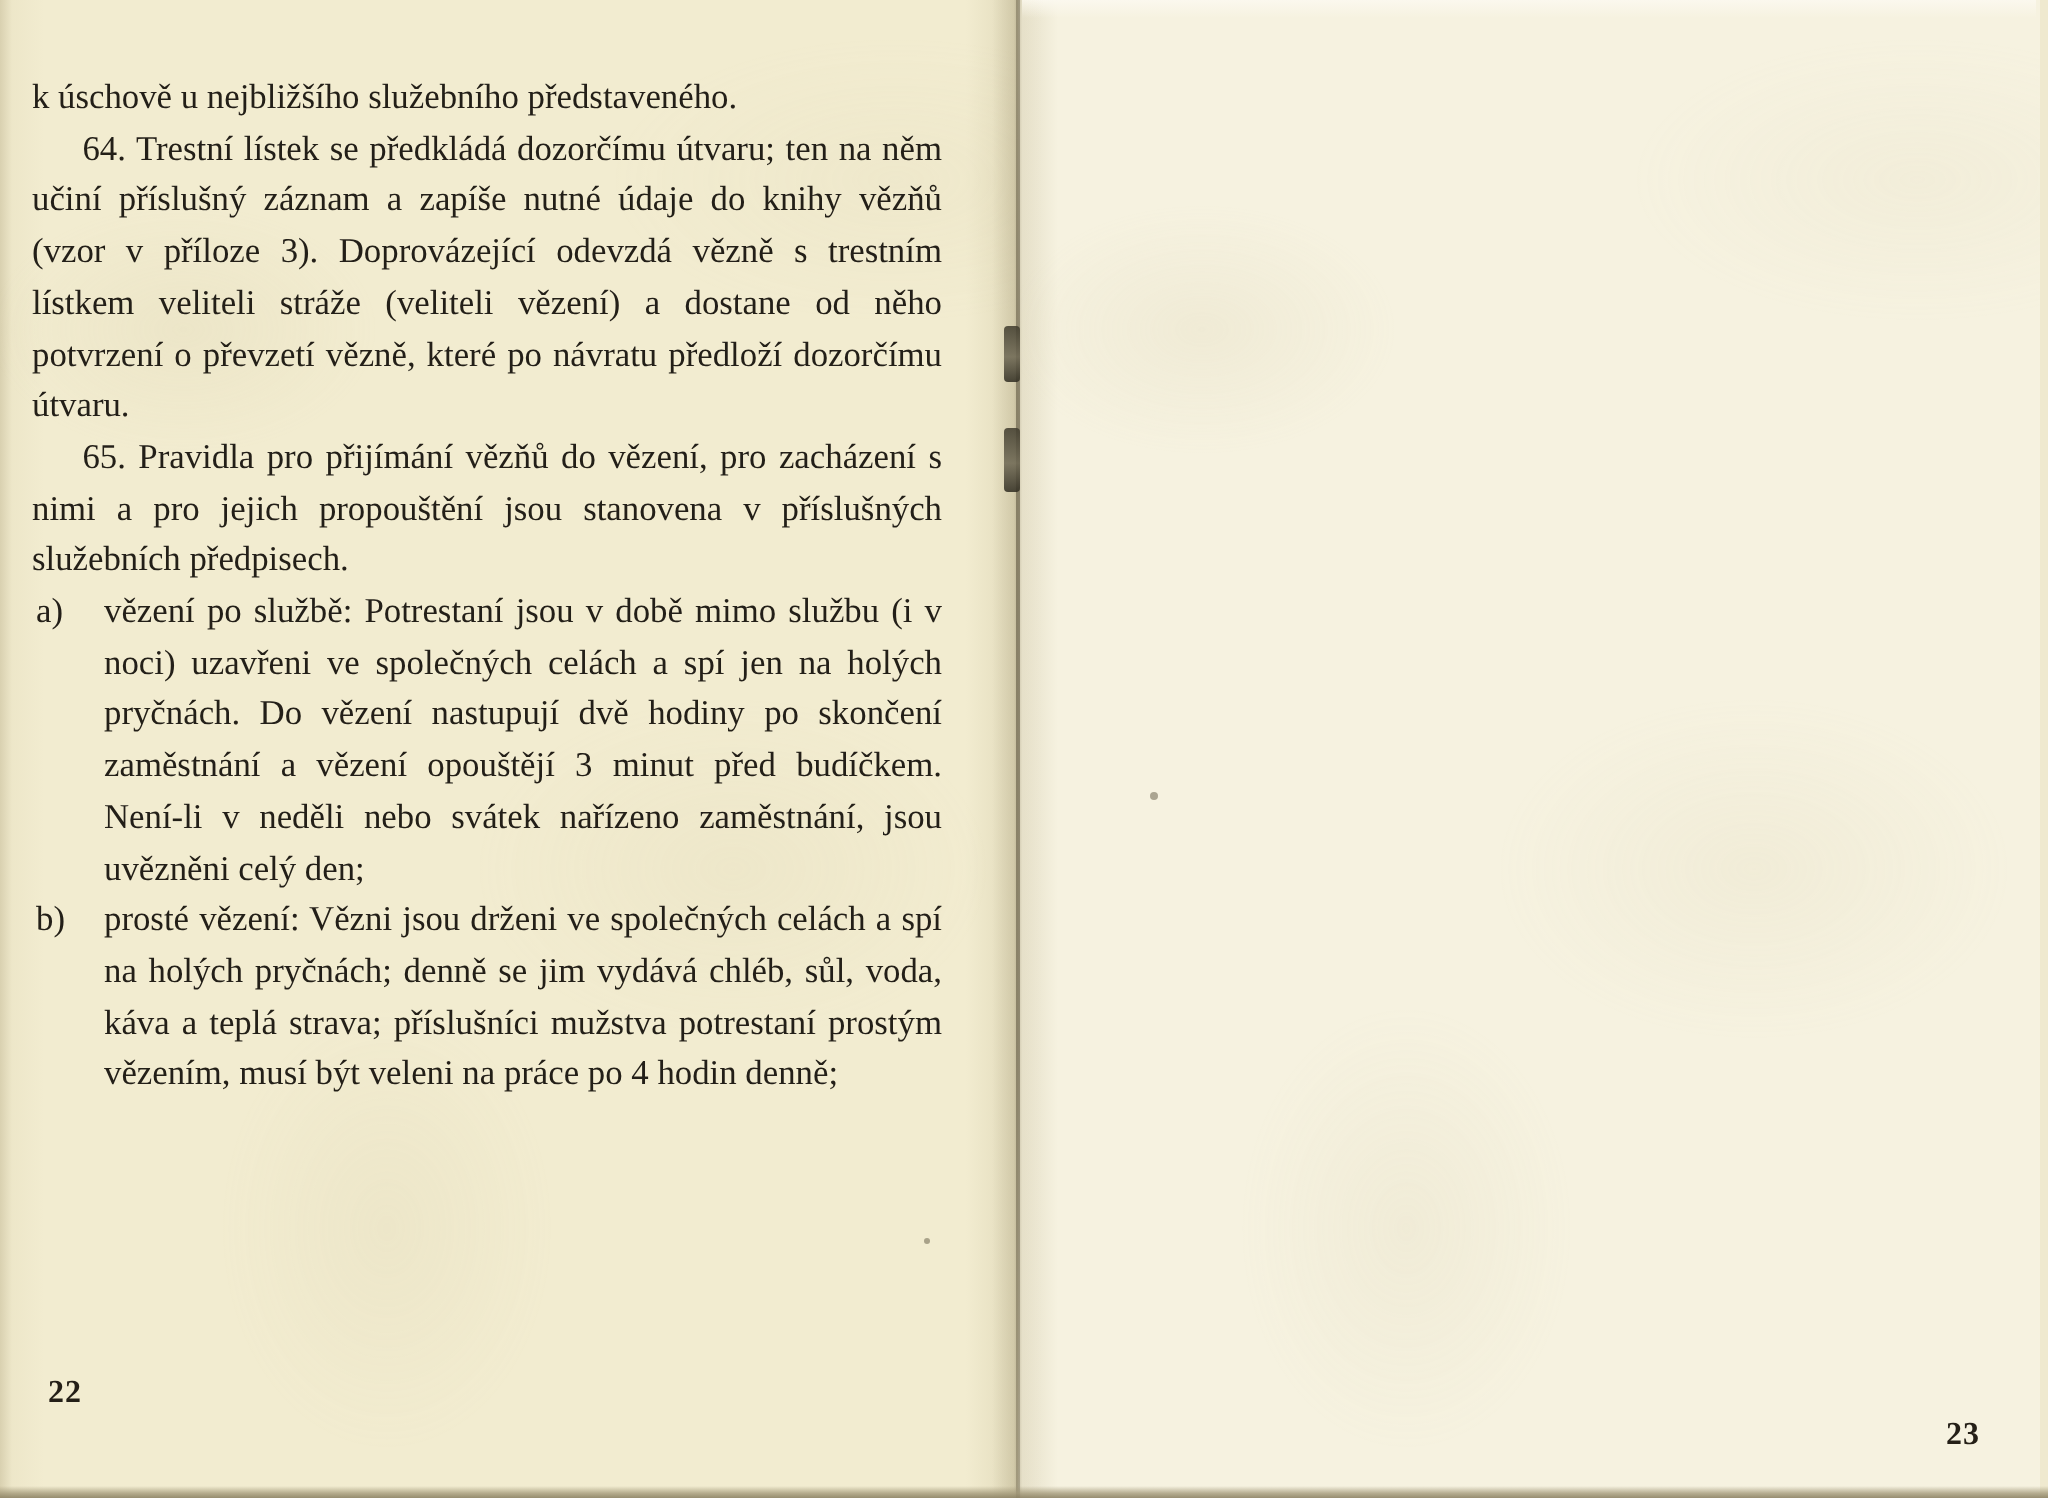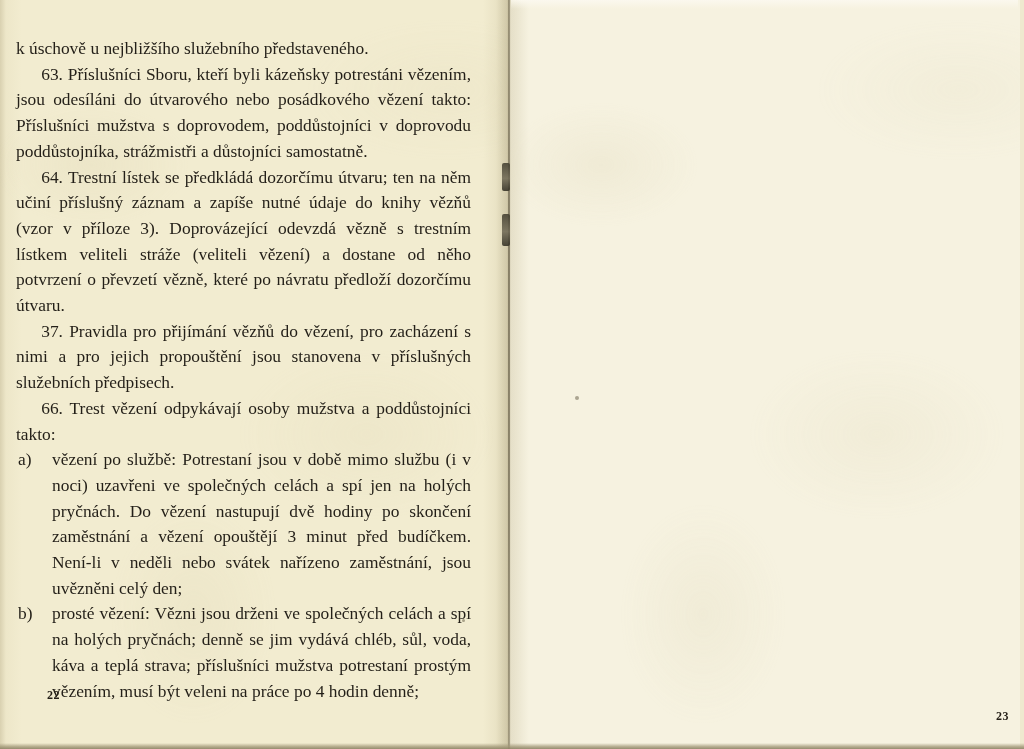--- a/index.html
+++ b/index.html
@@ -160,25 +160,24 @@
   }
   .item-body {
     flex: 1 1 auto;
     text-align: justify;
     text-justify: inter-word;
   }
 
   
   .folio {
     position: absolute;
-    font-size: 12px;
+    font-size: 16px;
     font-weight: 700;
     color: #241f17;
     letter-spacing: .5px;
-    margin-left: 23px;
   }
   .folio-left  { left: 24px;  top: 688px; }
   .folio-right { left: 973px; top: 709px; }
 
   
   .speck {
     position: absolute;
     background: rgba(95,88,66,.5);
     border-radius: 50%;
     pointer-events: none;
@@ -186,24 +185,22 @@
 </style>
 </head>
 <body>
 
 <div class="scan">
 
   <div class="page page-left">
     <div class="grain"></div>
     <div class="textblock textblock-left">
         <p class="para flush">k úschově u nejbližšího služebního představeného.</p>
-        <p class="para">63. Příslušníci Sboru, kteří byli kázeňsky potrestáni vězením, jsou odesíláni do útvarového nebo posádkového vězení takto: Příslušníci mužstva s doprovodem, poddůstojníci v doprovodu poddůstojníka, strážmistři a důstojníci samostatně.</p>
         <p class="para">64. Trestní lístek se předkládá dozorčímu útvaru; ten na něm učiní příslušný záznam a zapíše nutné údaje do knihy vězňů (vzor v příloze 3). Doprovázející odevzdá vězně s trestním lístkem veliteli stráže (veliteli vězení) a dostane od něho potvrzení o převzetí vězně, které po návratu předloží dozorčímu útvaru.</p>
-        <p class="para">37. Pravidla pro přijímání vězňů do vězení, pro zacházení s nimi a pro jejich propouštění jsou stanovena v příslušných služebních předpisech.</p>
-        <p class="para">66. Trest vězení odpykávají osoby mužstva a poddůstojníci takto:</p>
+        <p class="para">65. Pravidla pro přijímání vězňů do vězení, pro zacházení s nimi a pro jejich propouštění jsou stanovena v příslušných služebních předpisech.</p>
         <div class="item">
           <span class="item-marker">a)</span>
           <span class="item-body">vězení po službě: Potrestaní jsou v době mimo službu (i v noci) uzavřeni ve společných celách a spí jen na holých pryčnách. Do vězení nastupují dvě hodiny po skončení zaměstnání a vězení opouštějí 3 minut před budíčkem. Není-li v neděli nebo svátek nařízeno zaměstnání, jsou uvězněni celý den;</span>
         </div>
         <div class="item">
           <span class="item-marker">b)</span>
           <span class="item-body">prosté vězení: Vězni jsou drženi ve společných celách a spí na holých pryčnách; denně se jim vydává chléb, sůl, voda, káva a teplá strava; příslušníci mužstva potrestaní prostým vězením, musí být veleni na práce po 4 hodin denně;</span>
         </div>
       </div>
     <div class="folio folio-left">22</div>

